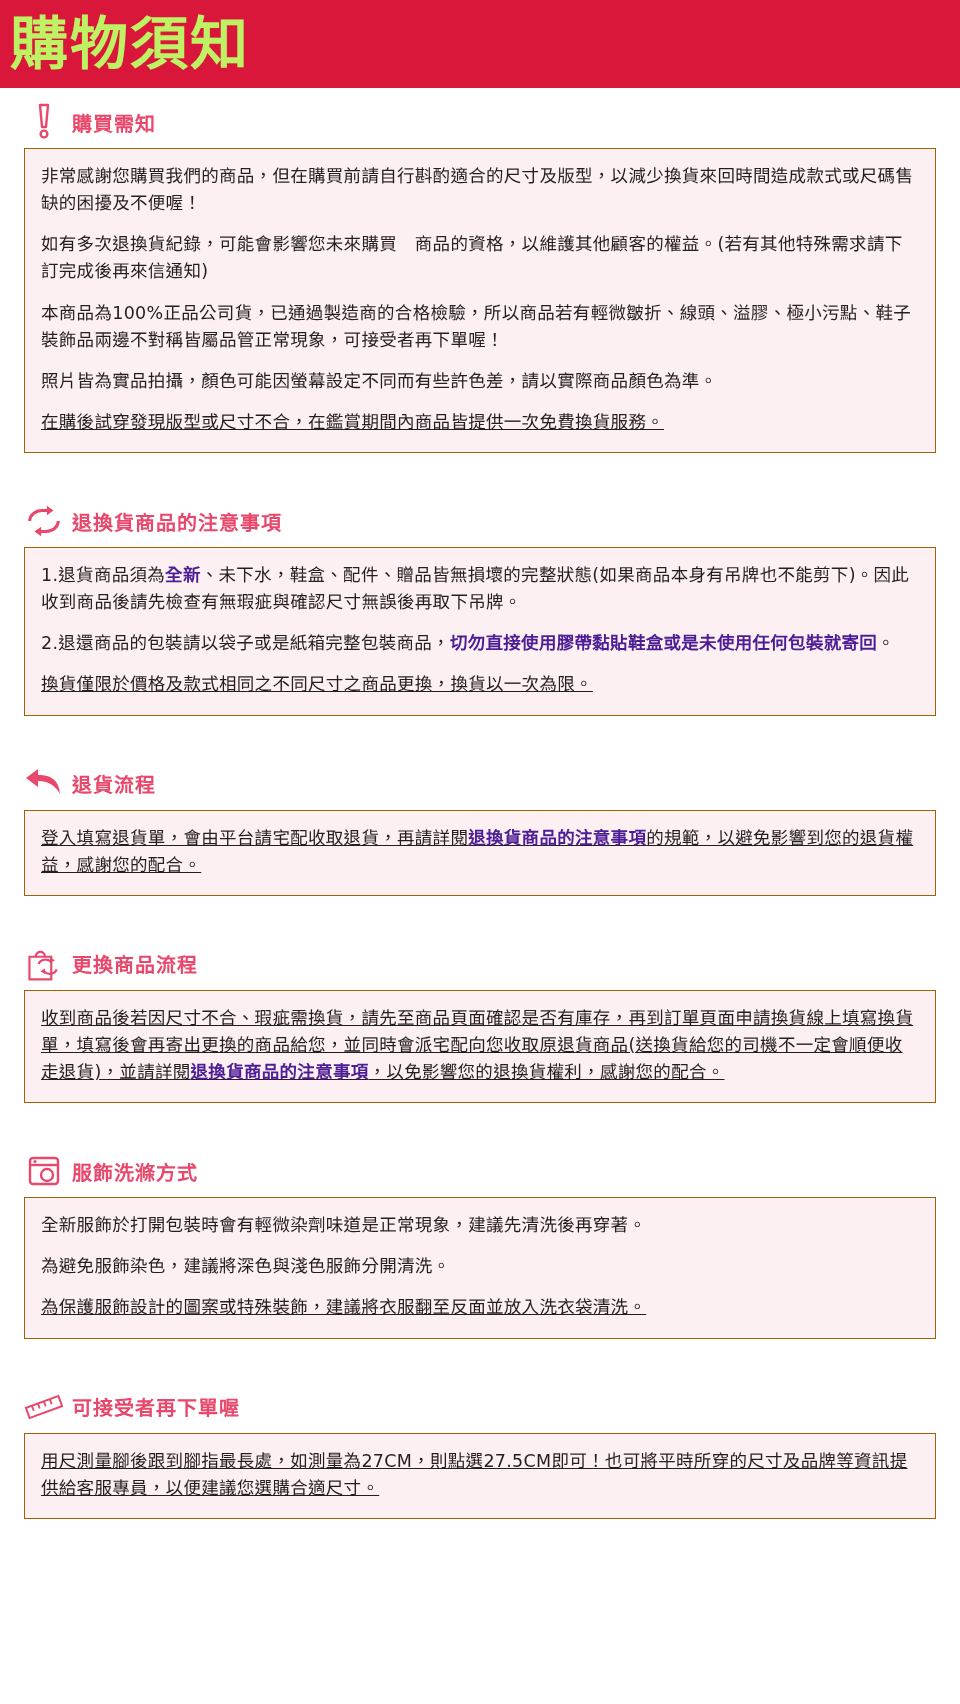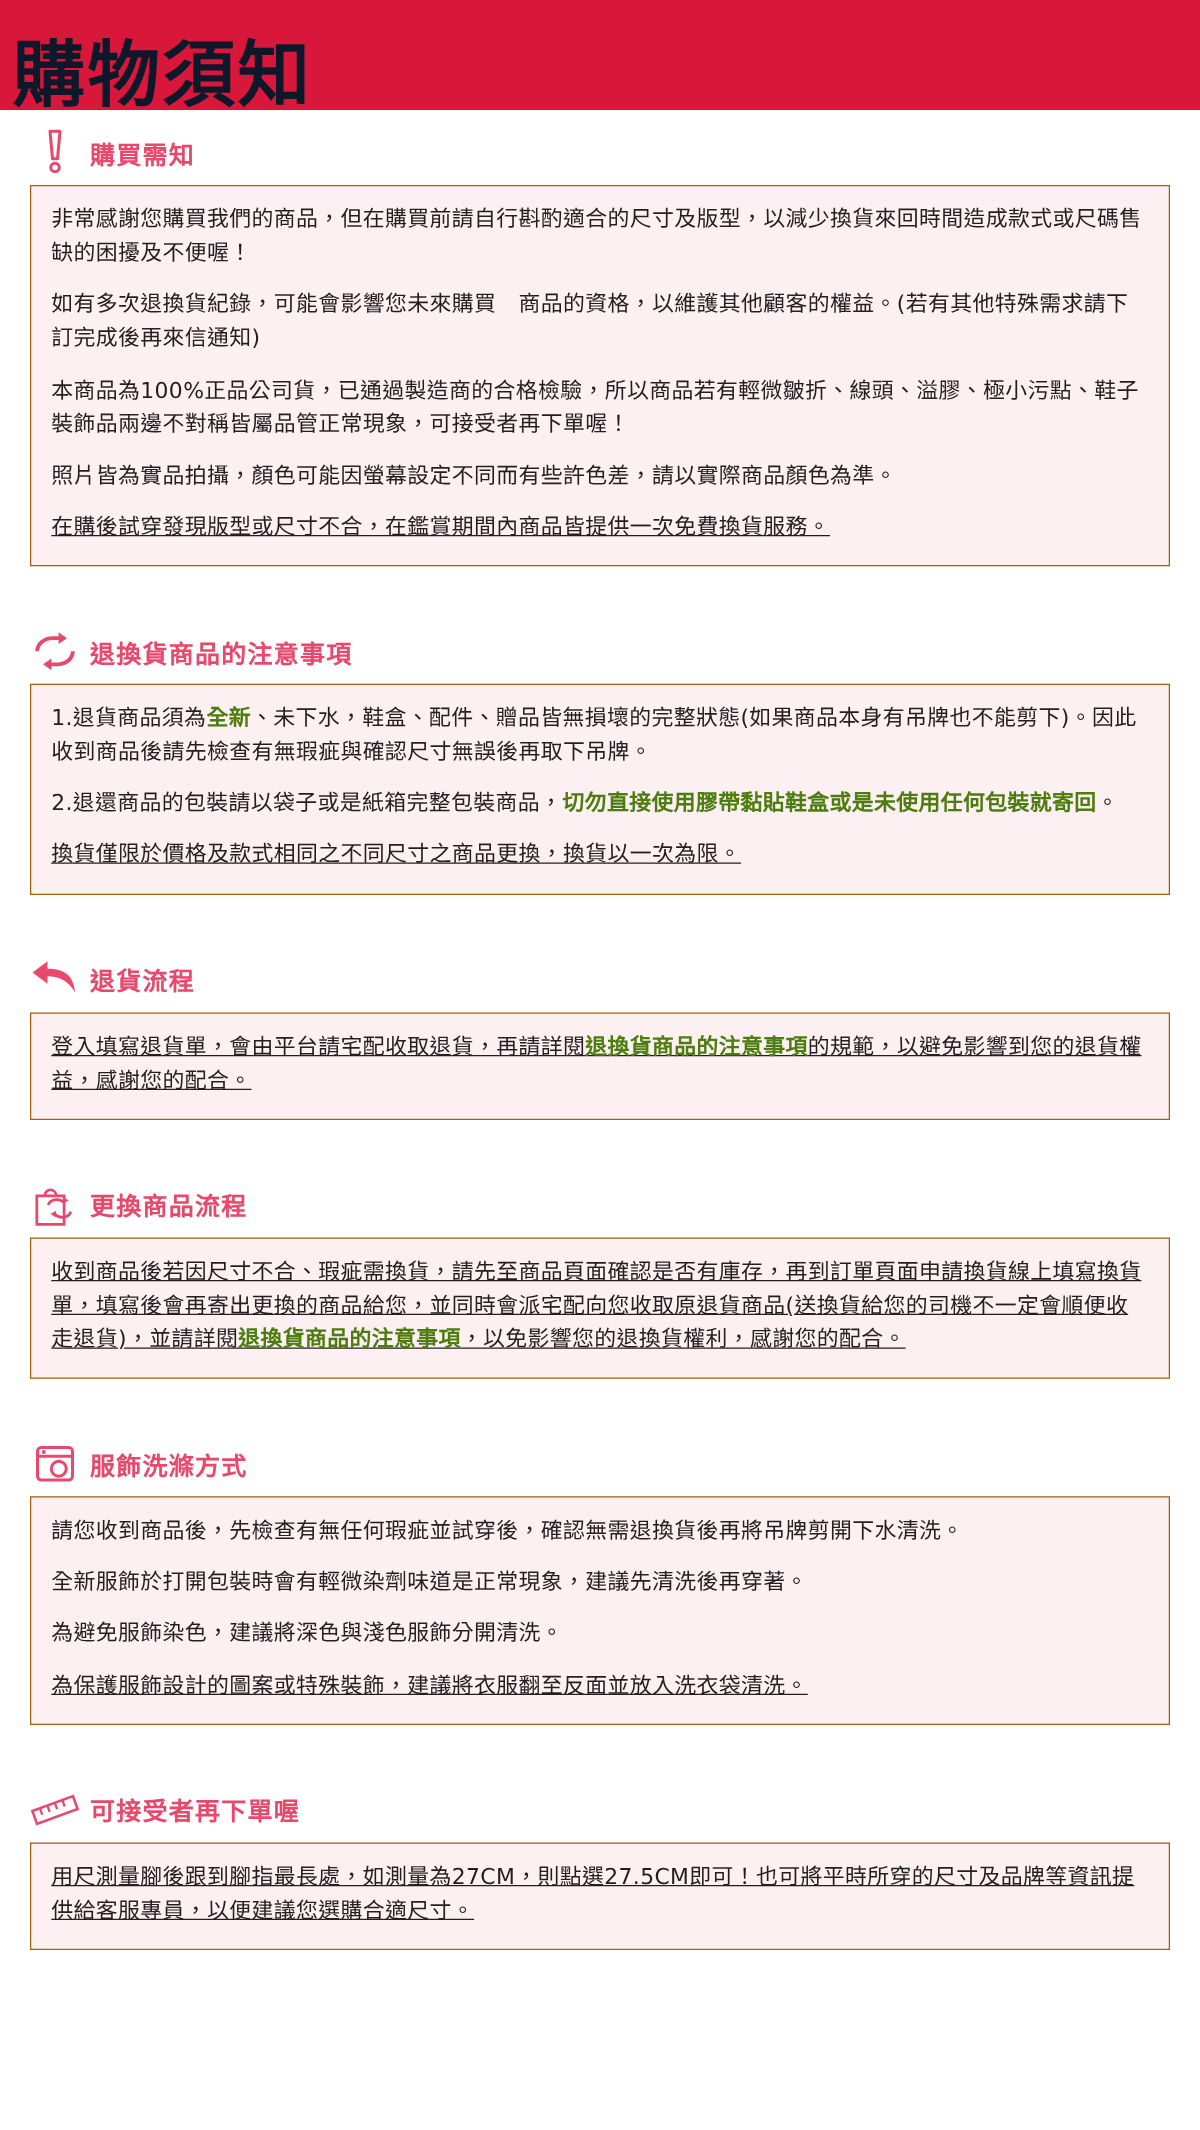--- a/index.html
+++ b/index.html
@@ -18,24 +18,24 @@
   }
   
   .banner {
     background: #d9173a;
     height: 88px;
     position: relative;
   }
   .banner-title {
     position: absolute;
     left: 10px;
-    top: 20px;
+    top: 4px;
     font-size: 58px;
     font-weight: bold;
-    color: #0f172a;
+    color: #bef264;
     letter-spacing: 2px;
     line-height: 80px;
   }
   
   .section {
     padding: 0 24px;
   }
   .sec-head {
     display: flex;
     align-items: center;
@@ -65,21 +65,21 @@
     box-sizing: border-box;
   }
   .box p {
     margin: 0 0 14px 0;
     font-size: 17.5px;
     line-height: 1.55;
     letter-spacing: 0.3px;
   }
   .box p:last-child { margin-bottom: 0; text-decoration: underline; }
   .hl {
-    color: #4d7c0f;
+    color: #4c1d95;
     font-weight: bold;
   }
   .spacer-lg { height: 34px; }
   .spacer-sm { height: 20px; }
 </style>
 </head>
 <body>
 
 <div class="page">
 
@@ -172,21 +172,20 @@
         <svg width="32" height="32" viewBox="0 0 32 32">
           <rect x="2" y="3" width="28" height="26" rx="3" fill="none" stroke="#e8486b" stroke-width="2.4"></rect>
           <line x1="2" y1="10" x2="30" y2="10" stroke="#e8486b" stroke-width="2.4"></line>
           <circle cx="19" cy="20" r="6" fill="none" stroke="#e8486b" stroke-width="2.4"></circle>
           <circle cx="7" cy="6.5" r="1.6" fill="#e8486b"></circle>
         </svg>
       </span>
       <span class="sec-title">服飾洗滌方式</span>
     </div>
     <div class="box">
-      <p><span>請您收到商品後，先檢查有無任何瑕疵並試穿後，確認無需退換貨後再將吊牌剪開下水清洗。</span></p>
       <p><span>全新服飾於打開包裝時會有輕微染劑味道是正常現象，建議先清洗後再穿著。</span></p>
       <p><span>為避免服飾染色，建議將深色與淺色服飾分開清洗。</span></p>
       <p><span>為保護服飾設計的圖案或特殊裝飾，建議將衣服翻至反面並放入洗衣袋清洗。</span></p>
     </div>
   </div>
 
   <div class="spacer-lg"></div>
 
   <div class="section">
     <div class="sec-head">

